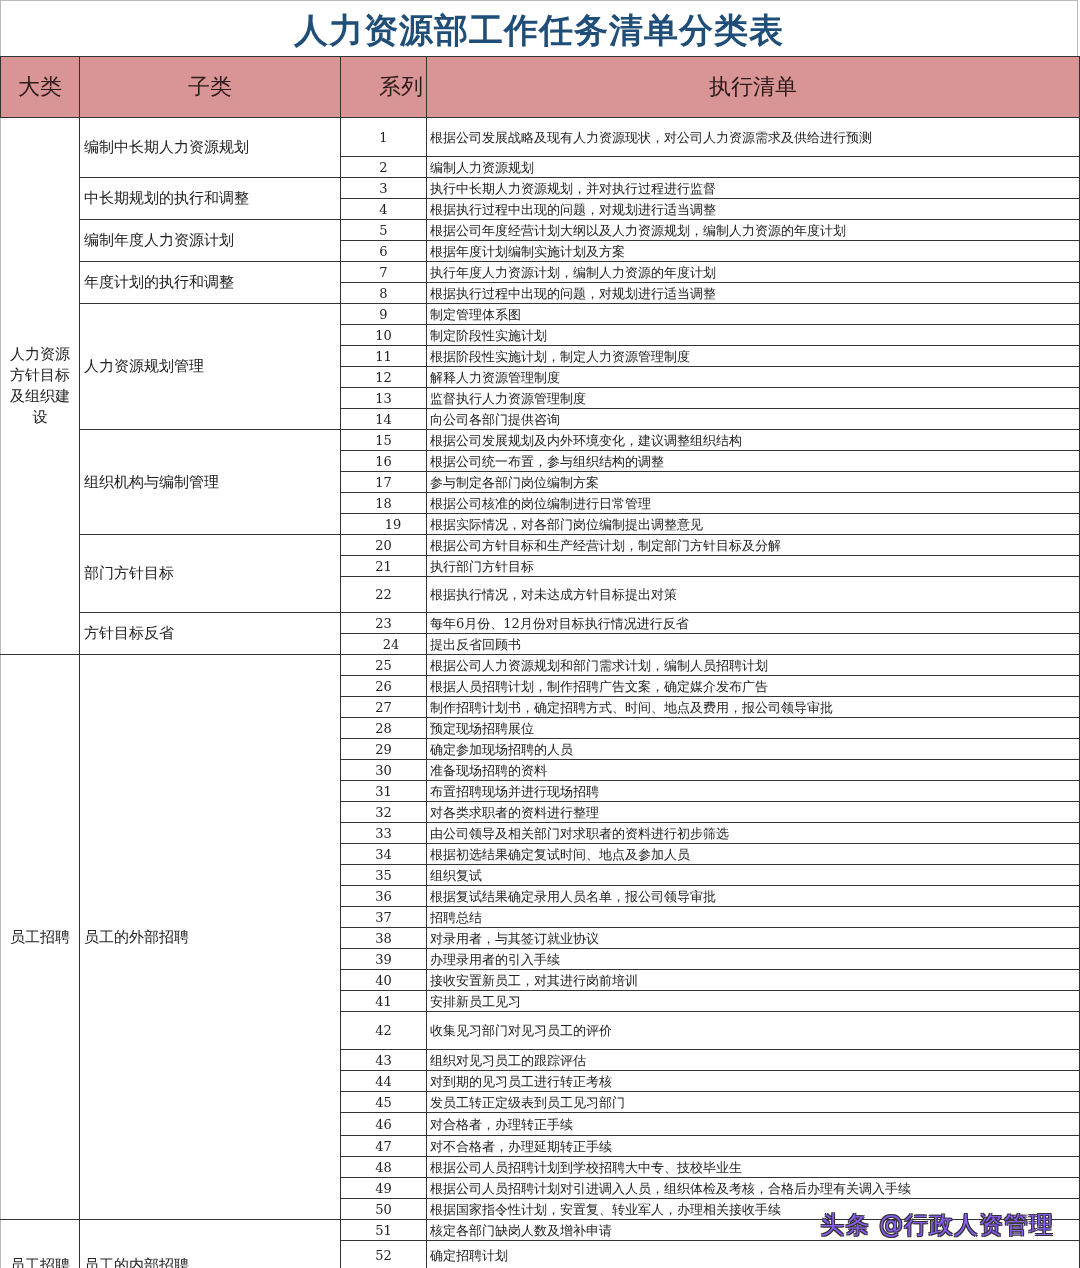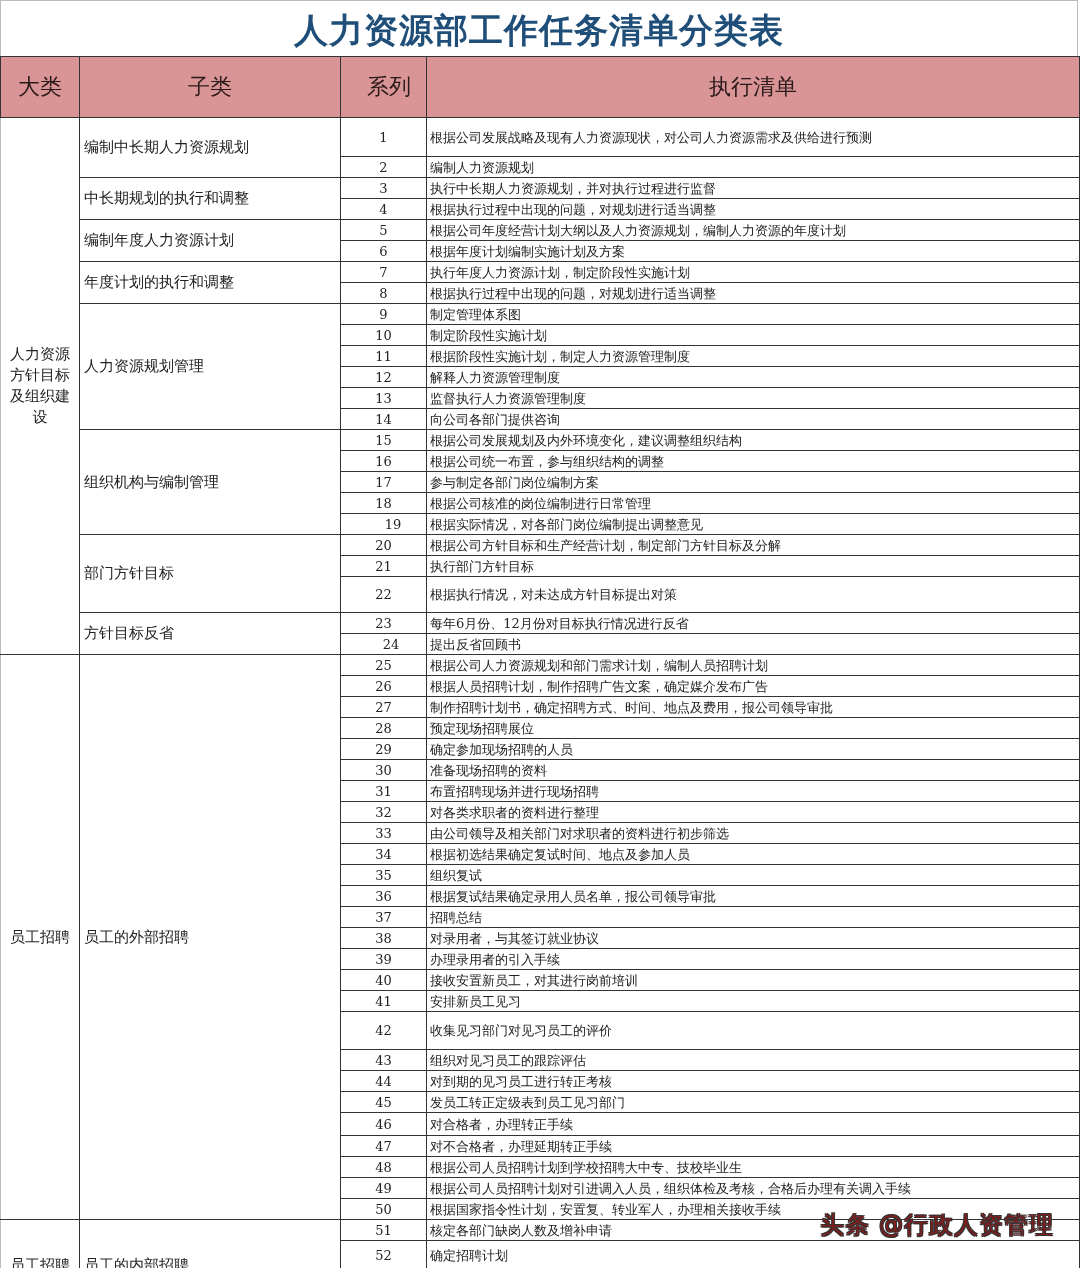--- a/index.html
+++ b/index.html
@@ -2,28 +2,28 @@
 <html><head>
 <meta charset="utf-8">
 <style>
   html,body{margin:0;padding:0;background:#fff;}
   body{width:1080px;height:1268px;overflow:hidden;position:relative;font-family:"DejaVu Serif","Liberation Serif",serif;color:#222;}
   .title{position:absolute;left:0;top:0;width:1078px;height:56px;border:1px solid #bbb;border-bottom:none;box-sizing:border-box;
          text-align:center;font-family:"DejaVu Sans","Liberation Sans",sans-serif;font-weight:bold;font-size:34px;line-height:58px;color:#1F4E79;letter-spacing:1px;}
   table{position:absolute;left:0;top:56px;border-collapse:collapse;table-layout:fixed;width:1079px;}
   td,th{border:1px solid #333;padding:0;box-sizing:border-box;overflow:hidden;white-space:nowrap;}
   th{background:#D99495;height:61px;font-weight:normal;font-family:"DejaVu Sans","Liberation Sans",sans-serif;font-size:22px;color:#2a1a1a;}
-  th.left{text-align:left;padding-left:26px;}
+  th.left{text-align:left;padding-left:38px;}
   td{font-size:13px;height:21px;line-height:19px;}
   td.num{text-align:center;}
   td.task{padding-left:3px;}
   td.major{text-align:center;font-family:"DejaVu Sans","Liberation Sans",sans-serif;font-size:15px;line-height:21px;white-space:normal;padding:0 4px;border-left-color:#bbb;}
   td.minor{font-family:"DejaVu Sans","Liberation Sans",sans-serif;font-size:15px;padding-left:4px;}
   td.lastcol{border-right-color:#333;}
-  .watermark{position:absolute;right:26px;top:1209px;font-family:"DejaVu Sans","Liberation Sans",sans-serif;font-size:24px;color:#7f1d1d;
+  .watermark{position:absolute;right:26px;top:1209px;font-family:"DejaVu Sans","Liberation Sans",sans-serif;font-size:24px;color:#8b5cf6;
              text-shadow:1px 1px 0 #333,-1px -1px 0 #333,1px -1px 0 #333,-1px 1px 0 #333;letter-spacing:1px;}
 </style>
 </head>
 <body>
 
 <div class="title">人力资源部工作任务清单分类表</div>
 
 <table>
   <colgroup>
     <col style="width:79px">
@@ -64,21 +64,21 @@
         <td class="num" style="height: 21px;">5</td>
         <td class="task lastcol">根据公司年度经营计划大纲以及人力资源规划，编制人力资源的年度计划</td>
       </tr>
       <tr style="height: 21px;">
         <td class="num" style="height: 21px;">6</td>
         <td class="task lastcol">根据年度计划编制实施计划及方案</td>
       </tr>
       <tr style="height: 21px;">
         <td class="minor" rowspan="2">年度计划的执行和调整</td>
         <td class="num" style="height: 21px;">7</td>
-        <td class="task lastcol">执行年度人力资源计划，制定阶段性实施计划</td>
+        <td class="task lastcol">执行年度人力资源计划，编制人力资源的年度计划</td>
       </tr>
       <tr style="height: 21px;">
         <td class="num" style="height: 21px;">8</td>
         <td class="task lastcol">根据执行过程中出现的问题，对规划进行适当调整</td>
       </tr>
       <tr style="height: 21px;">
         <td class="minor" rowspan="6">人力资源规划管理</td>
         <td class="num" style="height: 21px;">9</td>
         <td class="task lastcol">制定管理体系图</td>
       </tr>

